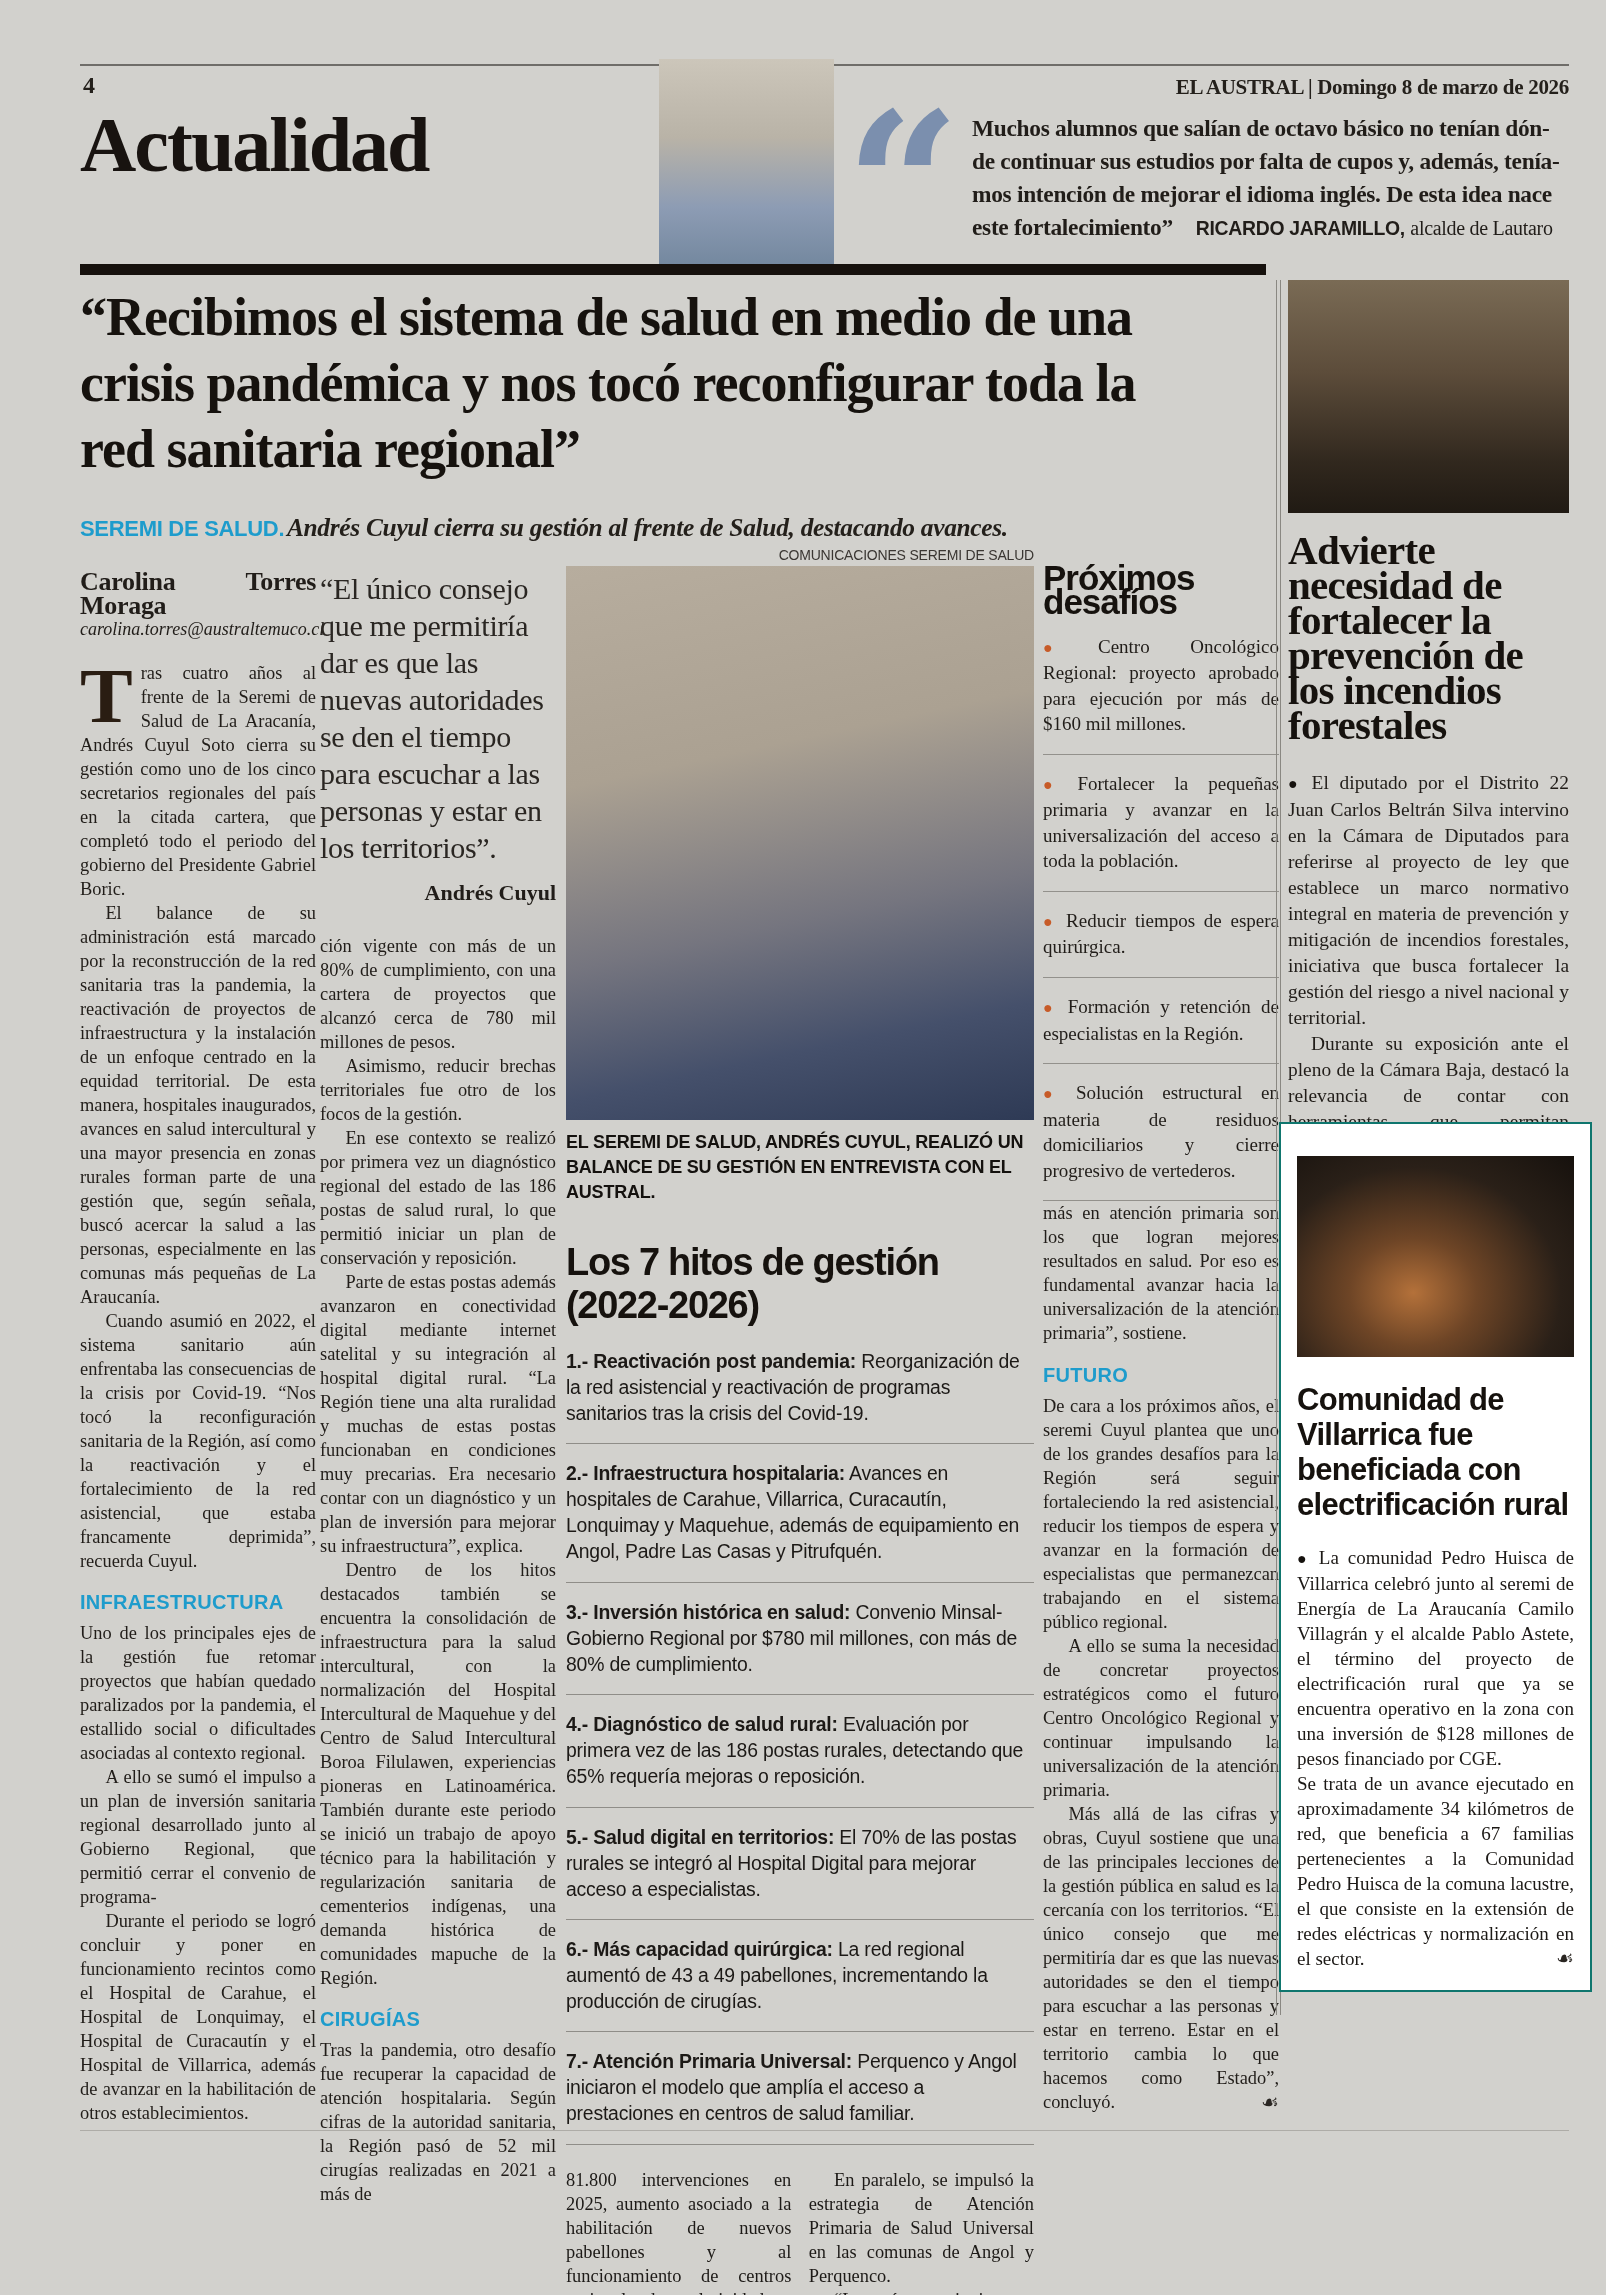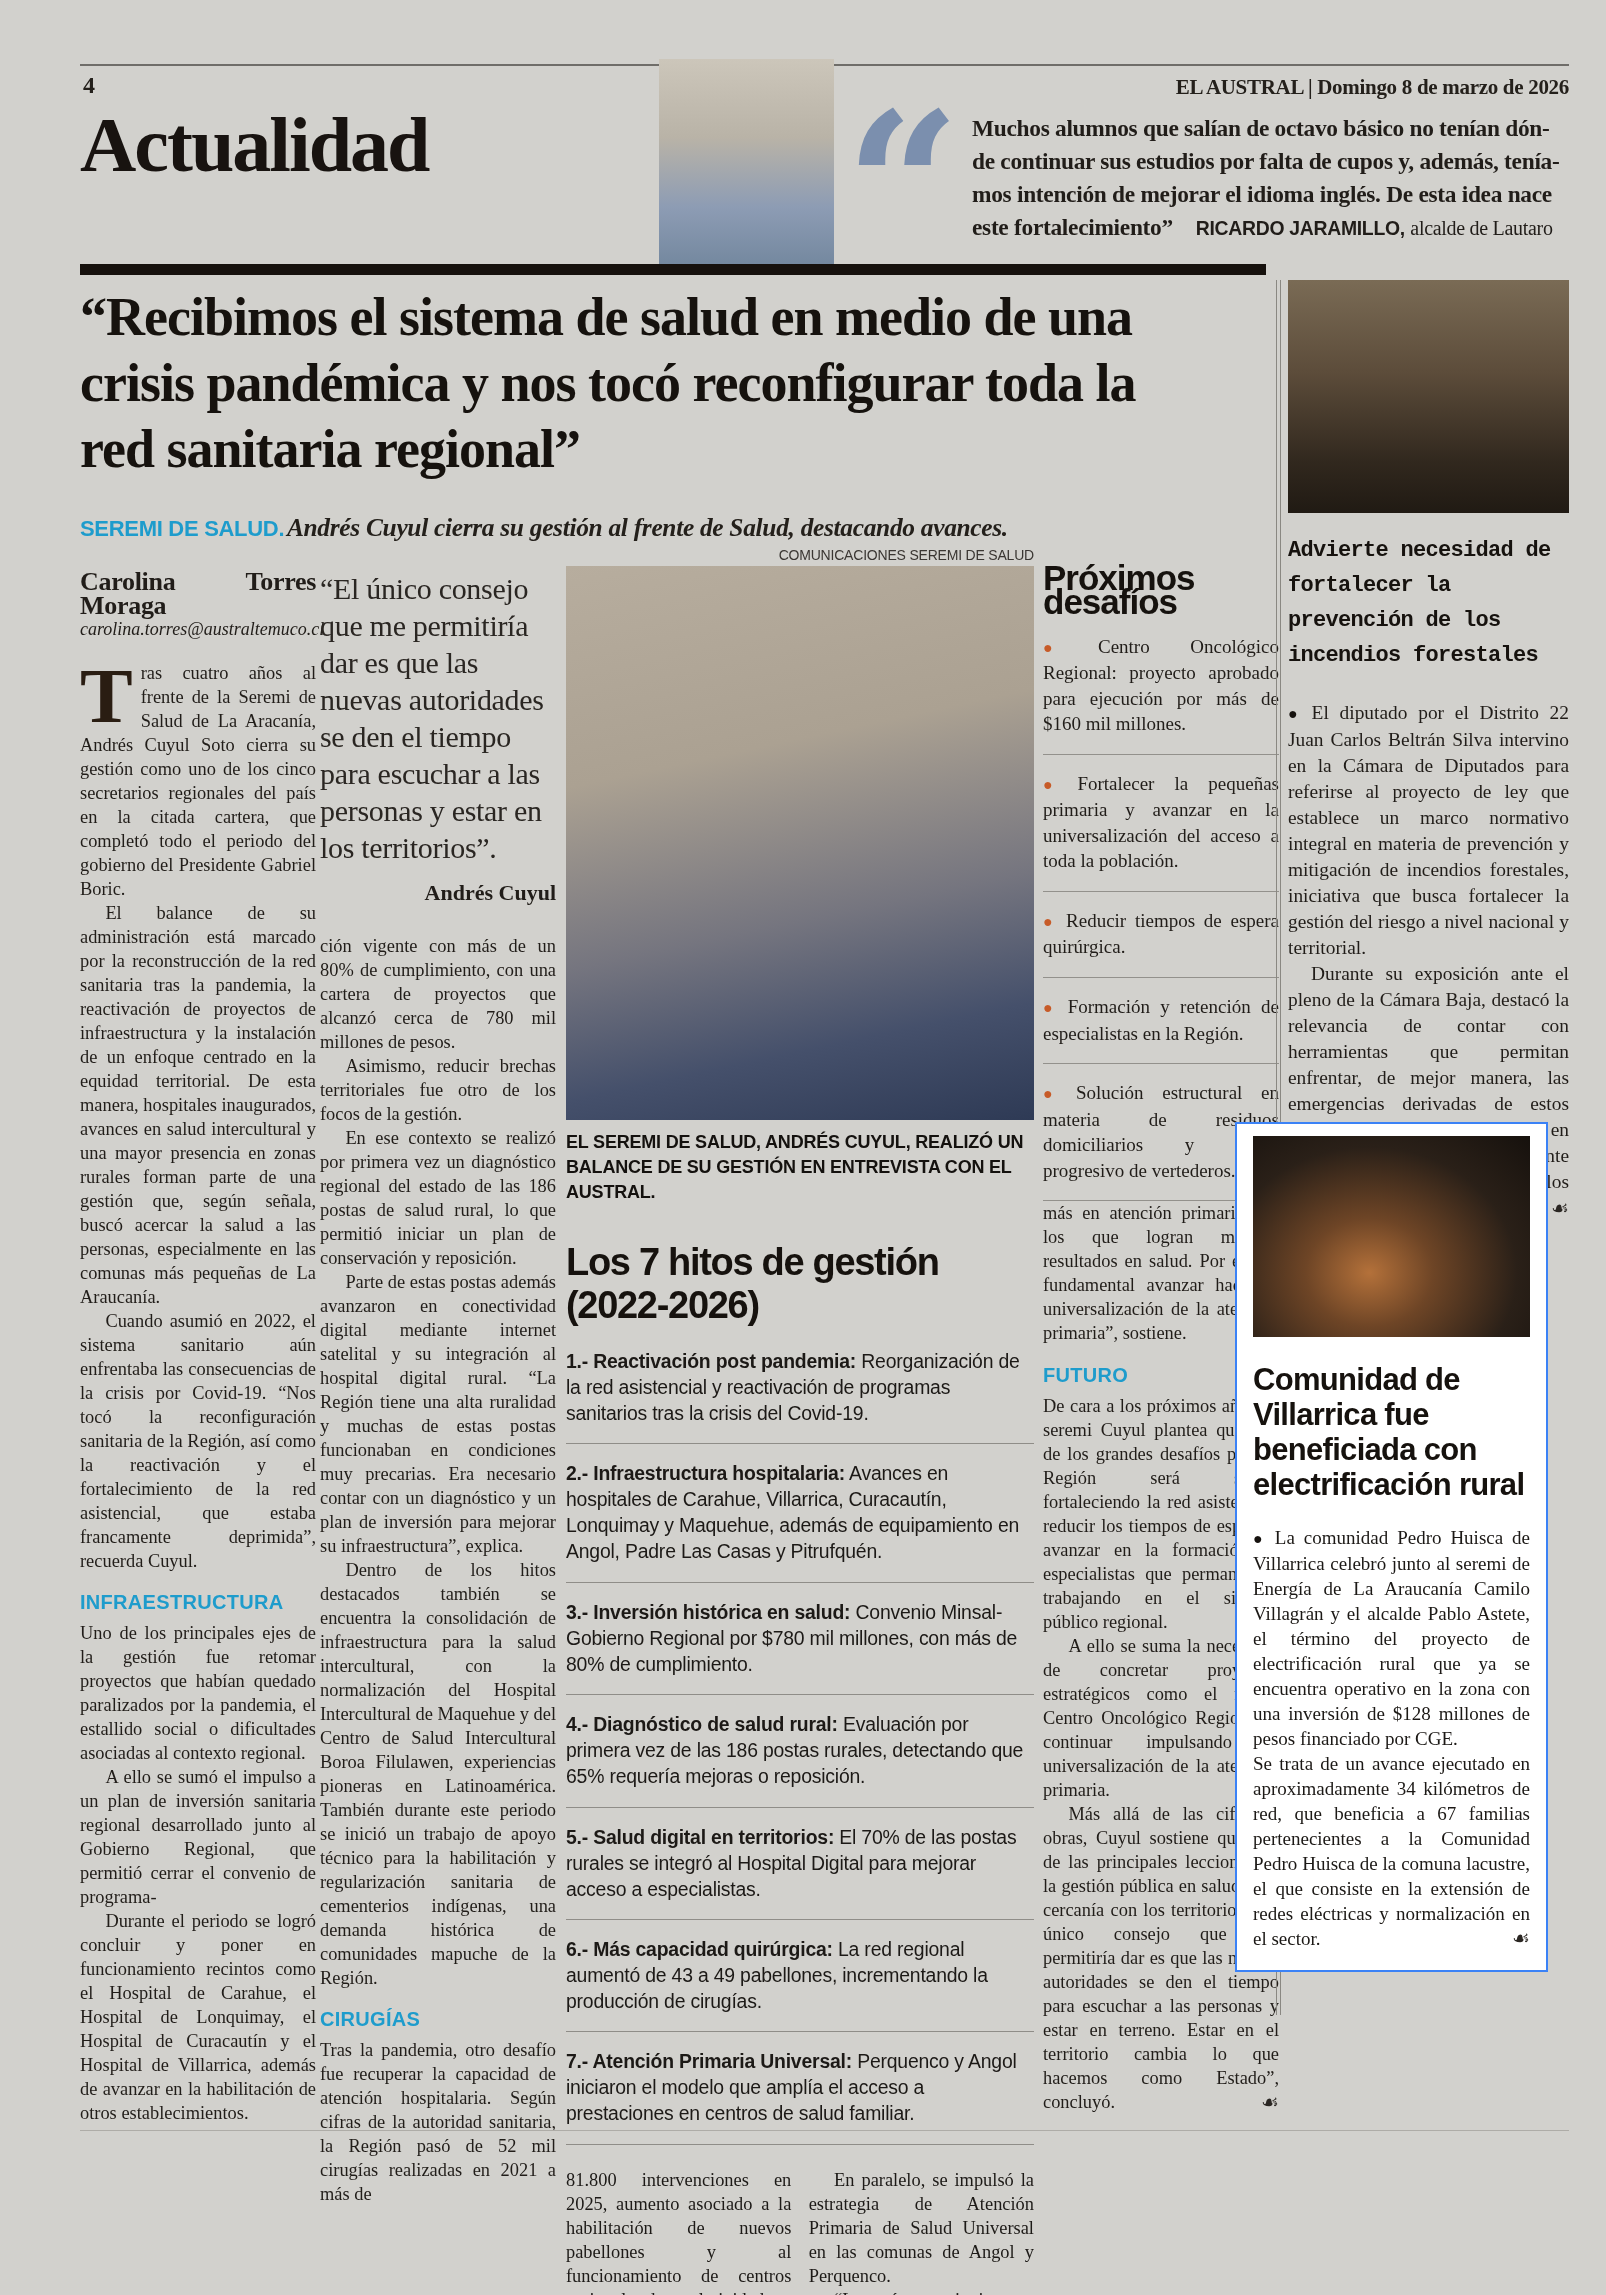--- a/index.html
+++ b/index.html
@@ -72,28 +72,28 @@
   .challenge:last-of-type{margin-bottom:23px;}
   .obullet{color:#c75b28;font-size:16px;margin-right:9.4px;}
   .endmark{float:right;font-family:"DejaVu Sans",sans-serif;font-size:20px;color:#2a2622;}
 
   
   .vrule{position:absolute;left:1276px;top:280px;height:1735px;width:3.3px;
         border-left:1.3px solid #8a8882;border-right:1.3px solid #8a8882;}
   .sidebar{position:absolute;left:1288px;top:280px;width:281px;}
   .sb-photo1{width:281px;height:233px;margin-bottom:20px;
         background:linear-gradient(180deg,#7a6b55 0%,#5c4c3a 40%,#31281e 78%,#201a13 100%);}
-  .sb-title{margin:16px 0 27px;font-family:Liberation Mono, monospace;font-weight:bold;
-        font-size:22px;line-height:35px;letter-spacing:-0.7px;color:#16120e;}
+  .sb-title{margin:16px 0 27px;font-family:Liberation Serif, serif;font-weight:bold;
+        font-size:41px;line-height:35px;letter-spacing:-0.7px;color:#16120e;}
   .sb-p{margin:0;font-size:19.4px;line-height:26px;text-align:justify;hyphens:auto;color:#211d19;}
   .sb-p.ind{text-indent:23px;}
   .sb-bullet{font-size:16px;margin-right:8px;color:#16120e;}
 
-  .highlight-box{position:absolute;left:1235px;top:1122px;width:313px;box-sizing:border-box;
-        background:#ffffff;border:2px solid #3b82f6;padding:12px 16px 19px;}
+  .highlight-box{position:absolute;left:1279px;top:1122px;width:313px;box-sizing:border-box;
+        background:#ffffff;border:2px solid #0f766e;padding:32px 16px 19px;}
   .sb2-photo{width:100%;height:201px;margin-bottom:25.4px;
         background:radial-gradient(ellipse at 42% 68%,#b4713a 0%,#6e4526 28%,#2a2018 65%,#16110d 100%);}
   .sb2-title{margin:0 0 23px;font-family:"Liberation Sans","DejaVu Sans",sans-serif;font-weight:bold;
         font-size:31px;line-height:35px;letter-spacing:-0.7px;color:#16120e;}
   .hb-p{margin:0;font-size:19px;line-height:25px;text-align:justify;hyphens:auto;color:#1c1916;}
 
   .bottom-rule{position:absolute;top:2130px;left:80px;width:1489px;height:1.3px;background:#aeaca7;}
 </style>
 </head>
 <body>

